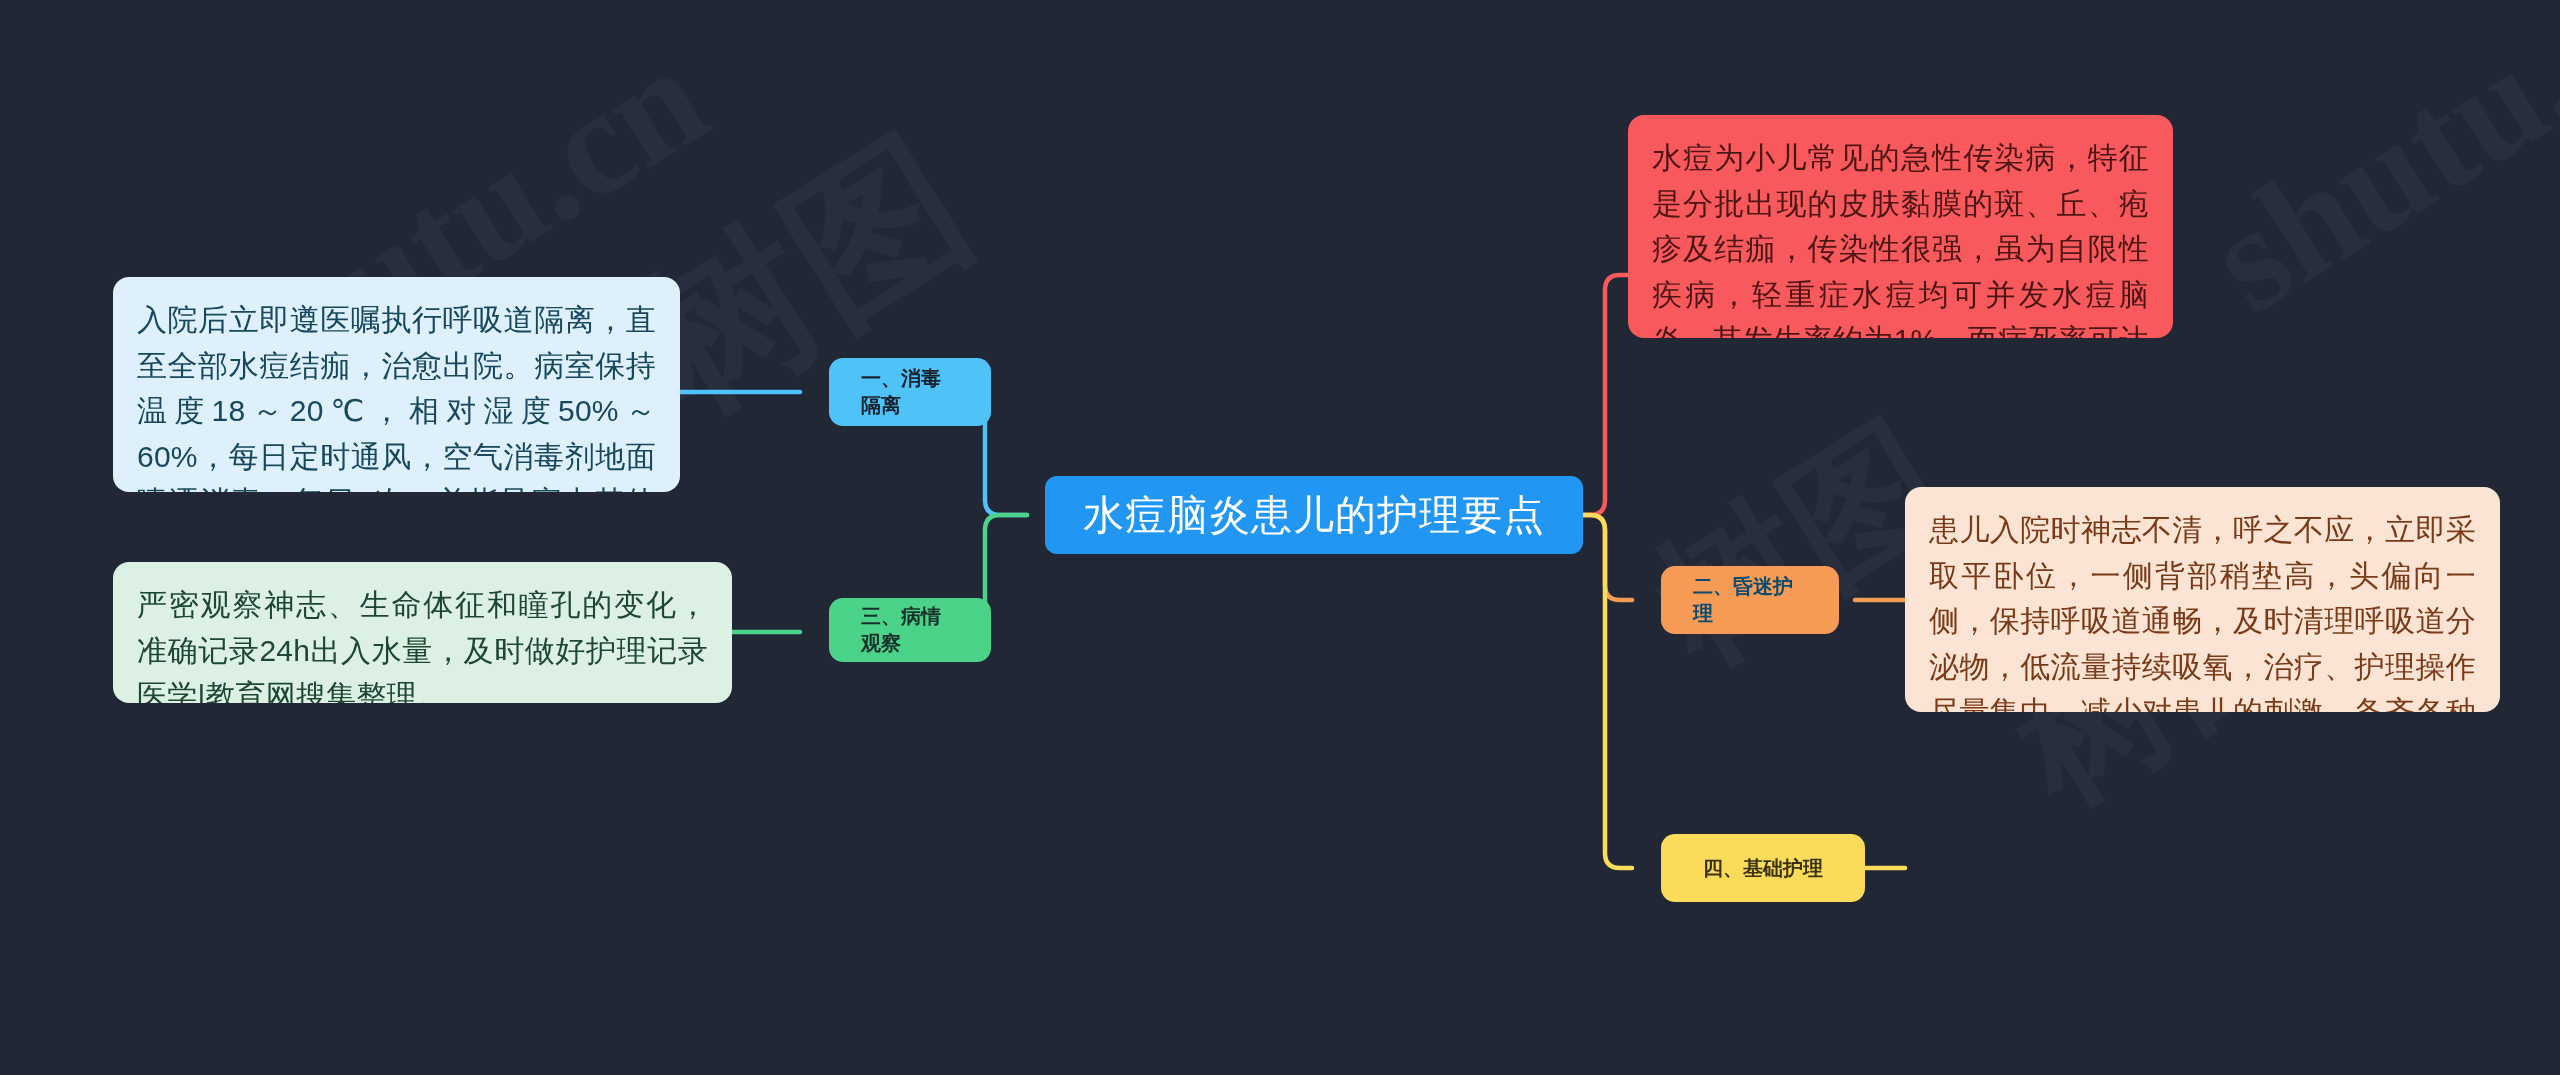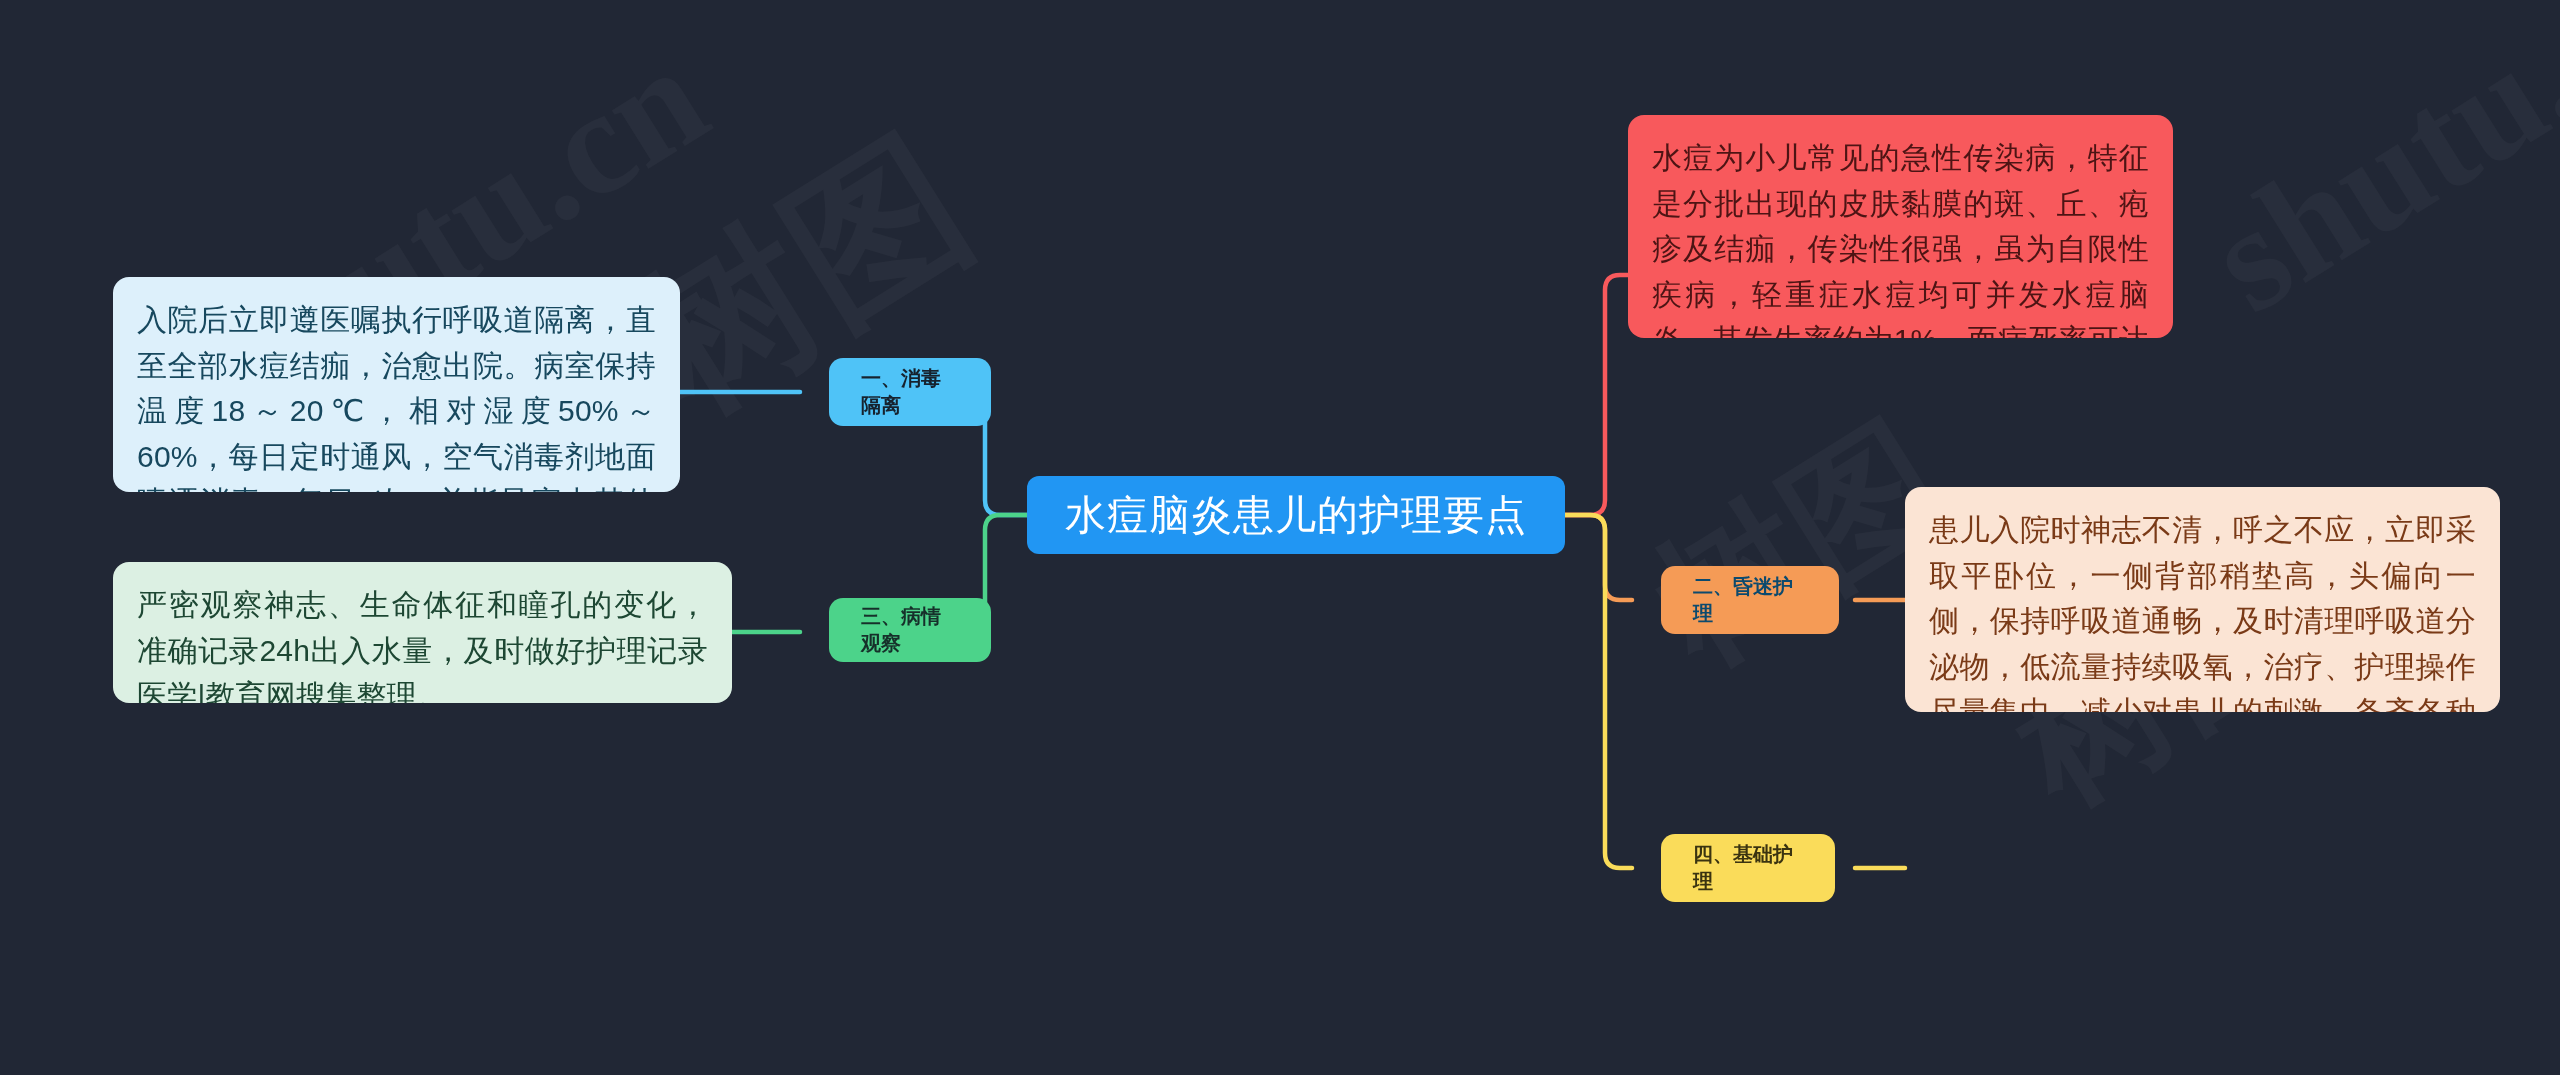--- a/index.html
+++ b/index.html
@@ -35,20 +35,21 @@
   
   .central {
     background: #2196F3;
     color: #ffffff;
     font-size: 41px;
     font-weight: 500;
     letter-spacing: 1px;
     padding: 0 30px;
     justify-content: center;
     border-radius: 12px;
+    margin-left: 18px;
   }
 
   
   .chip {
     font-size: 20px;
     font-weight: 700;
     justify-content: center;
     border-radius: 14px;
     padding: 0 32px;
     margin-left: 29px;
@@ -130,18 +131,18 @@
   </div>
 
   <div class="node chip chip-orange" style="left:1632px; top:566px; width:178px; height:68px;">
     <span>二、昏迷护理</span>
   </div>
 
   <div class="card card-peach" style="left:1905px; top:487px; width:595px; height:225px;">
     <span>患儿入院时神志不清，呼之不应，立即采取平卧位，一侧背部稍垫高，头偏向一侧，保持呼吸道通畅，及时清理呼吸道分泌物，低流量持续吸氧，治疗、护理操作尽量集中，减少对患儿的刺激，备齐各种抢救药品及物品，防止抽搐再次发生。</span>
   </div>
 
-  <div class="node chip chip-yellow" style="left:1632px; top:834px; width:174px; height:68px;">
+  <div class="node chip chip-yellow" style="left:1632px; top:834px; width:204px; height:68px;">
     <span>四、基础护理</span>
   </div>
 
 
 </div>
 
 </body></html>

